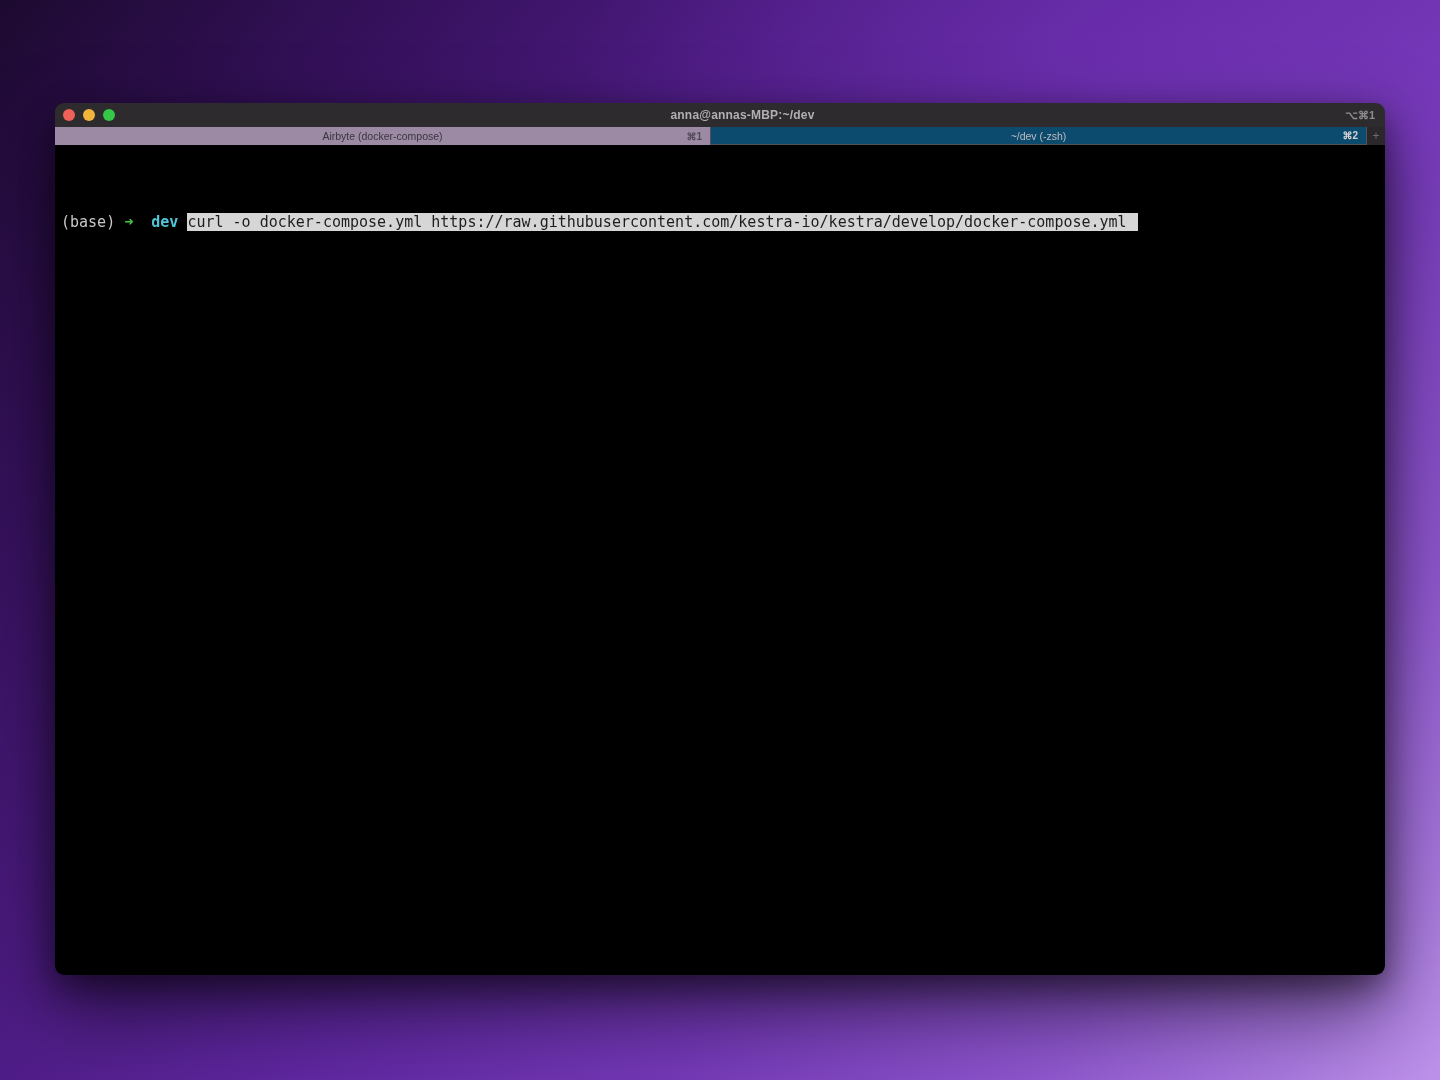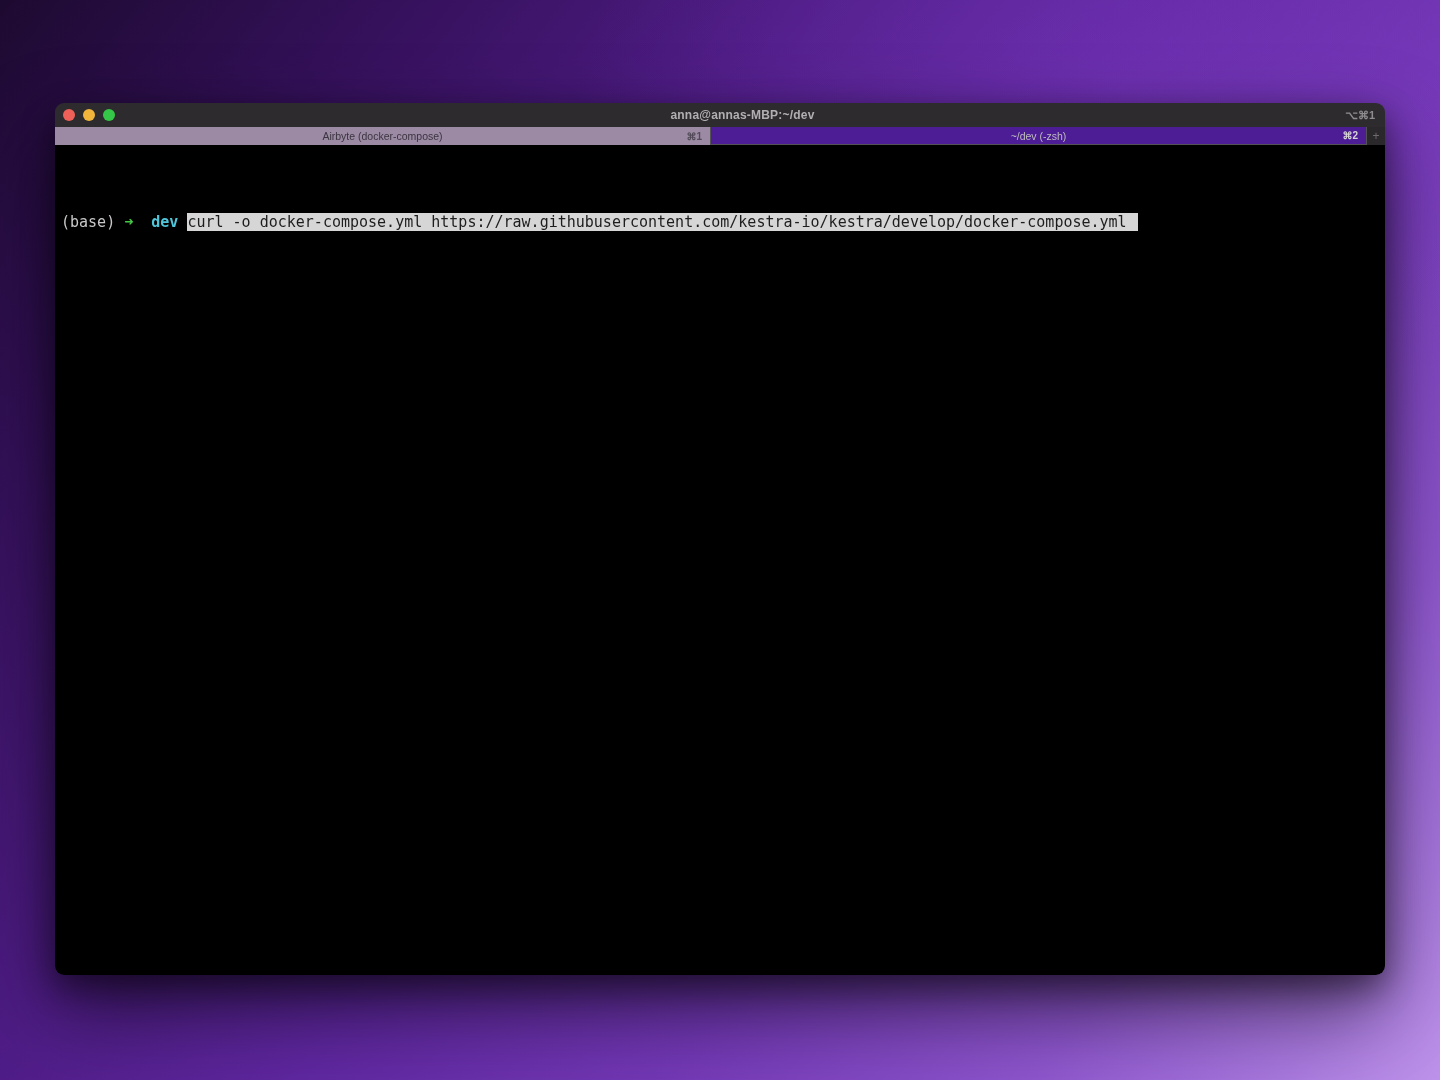--- a/index.html
+++ b/index.html
@@ -88,21 +88,21 @@
     right: 8px;
     font-size: 10px;
     font-weight: bold;
   }
   .tab.active {
     background: #9c8aa4;
   }
   .tab.active .tab-label { color: #3b3440; }
   .tab.active .tab-shortcut { color: #524a58; }
   .tab.inactive {
-    background: #4c1d95;
+    background: #0c4a6e;
     border: 1px solid #555255;
     border-top-width: 0;
   }
   .tab.inactive .tab-label { color: #bfbcbf; }
   .tab.inactive .tab-shortcut { color: #d6d3d6; }
   .new-tab-btn {
     flex: 0 0 18px;
     background: #2b282b;
     color: #6f6c6f;
     font-size: 12px;

